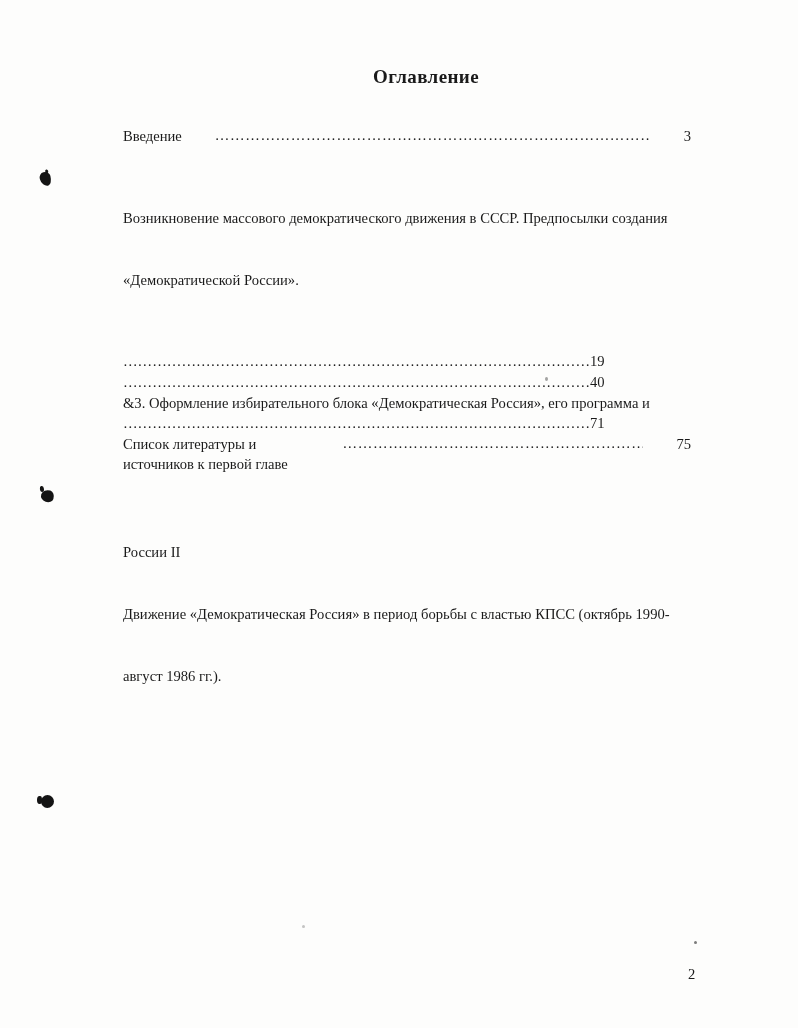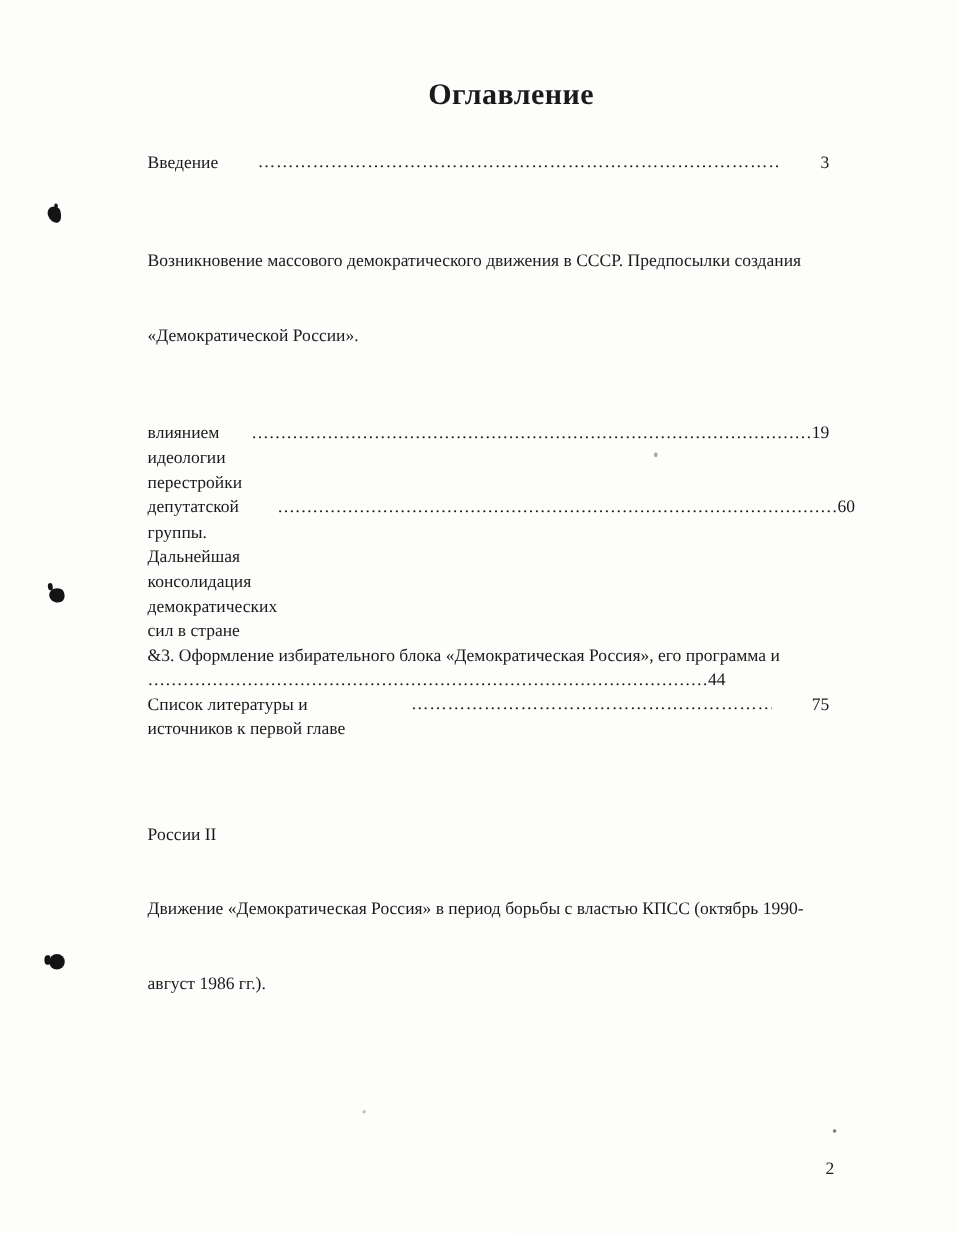--- a/index.html
+++ b/index.html
@@ -18,21 +18,21 @@
     overflow: hidden;
   }
 
   
   #doc-title {
     position: absolute;
     left: 0;
     top: 66px;
     width: 798px;
     text-align: center;
-    font-size: 25px;
+    font-size: 19px;
     font-weight: bold;
     letter-spacing: 0.4px;
     padding-left: 54px;
     box-sizing: border-box;
   }
 
   
   #content {
     position: absolute;
     left: 123px;
@@ -176,39 +176,37 @@
 
     <div class="chapter-head">
       <div class="head-line">Возникновение массового демократического движения в СССР. Предпосылки создания</div>
       <div class="head-line">«Демократической России».</div>
     </div>
 
     <div class="gap-md"></div>
 
     <div class="entry-wrap">
       <div class="cont">
-        <span class="lbl">влиянием идеологии перестройки</span>
         <span class="leader">……………………………………………………………………………………</span>
         <span class="pg">19</span>
       </div>
     </div>
 
     <div class="entry-wrap">
       <div class="cont">
-        <span class="lbl">депутатской группы. Дальнейшая консолидация демократических сил в стране</span>
         <span class="leader">……………………………………………………………………………………</span>
-        <span class="pg">60</span>
+        <span class="pg">40</span>
       </div>
     </div>
 
     <div class="entry-wrap">
       <div class="plain-line">&amp;3. Оформление избирательного блока «Демократическая Россия», его программа и</div>
       <div class="cont">
         <span class="leader">……………………………………………………………………………………</span>
-        <span class="pg">44</span>
+        <span class="pg">71</span>
       </div>
     </div>
 
     <div class="entry">
       <span class="lbl">Список литературы и источников к первой главе</span>
       <span class="leader">……………………………………………………………………………………</span>
       <span class="pg">75</span>
     </div>
 
     <div class="gap-lg"></div>

